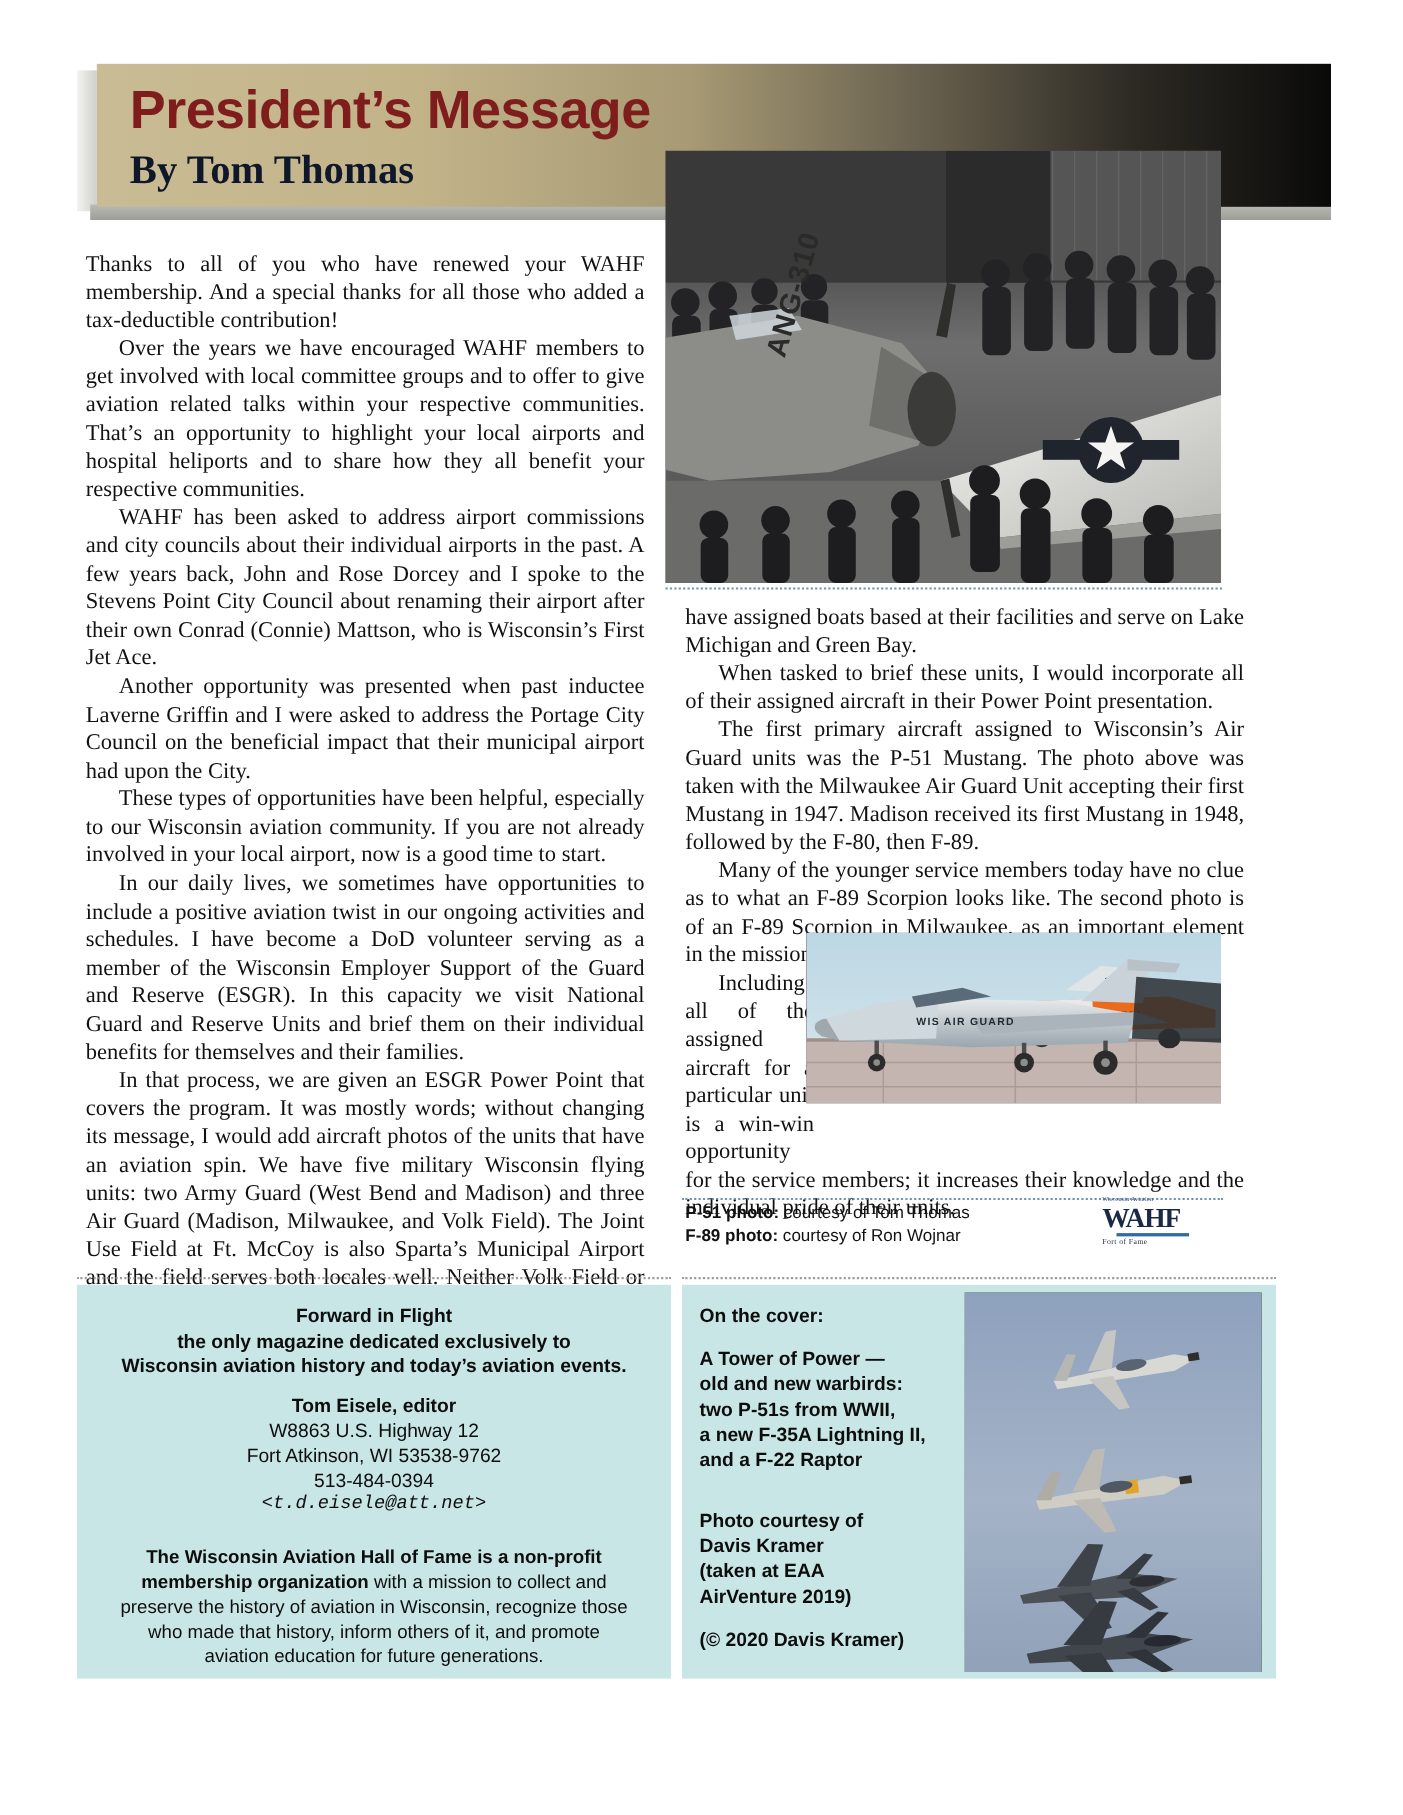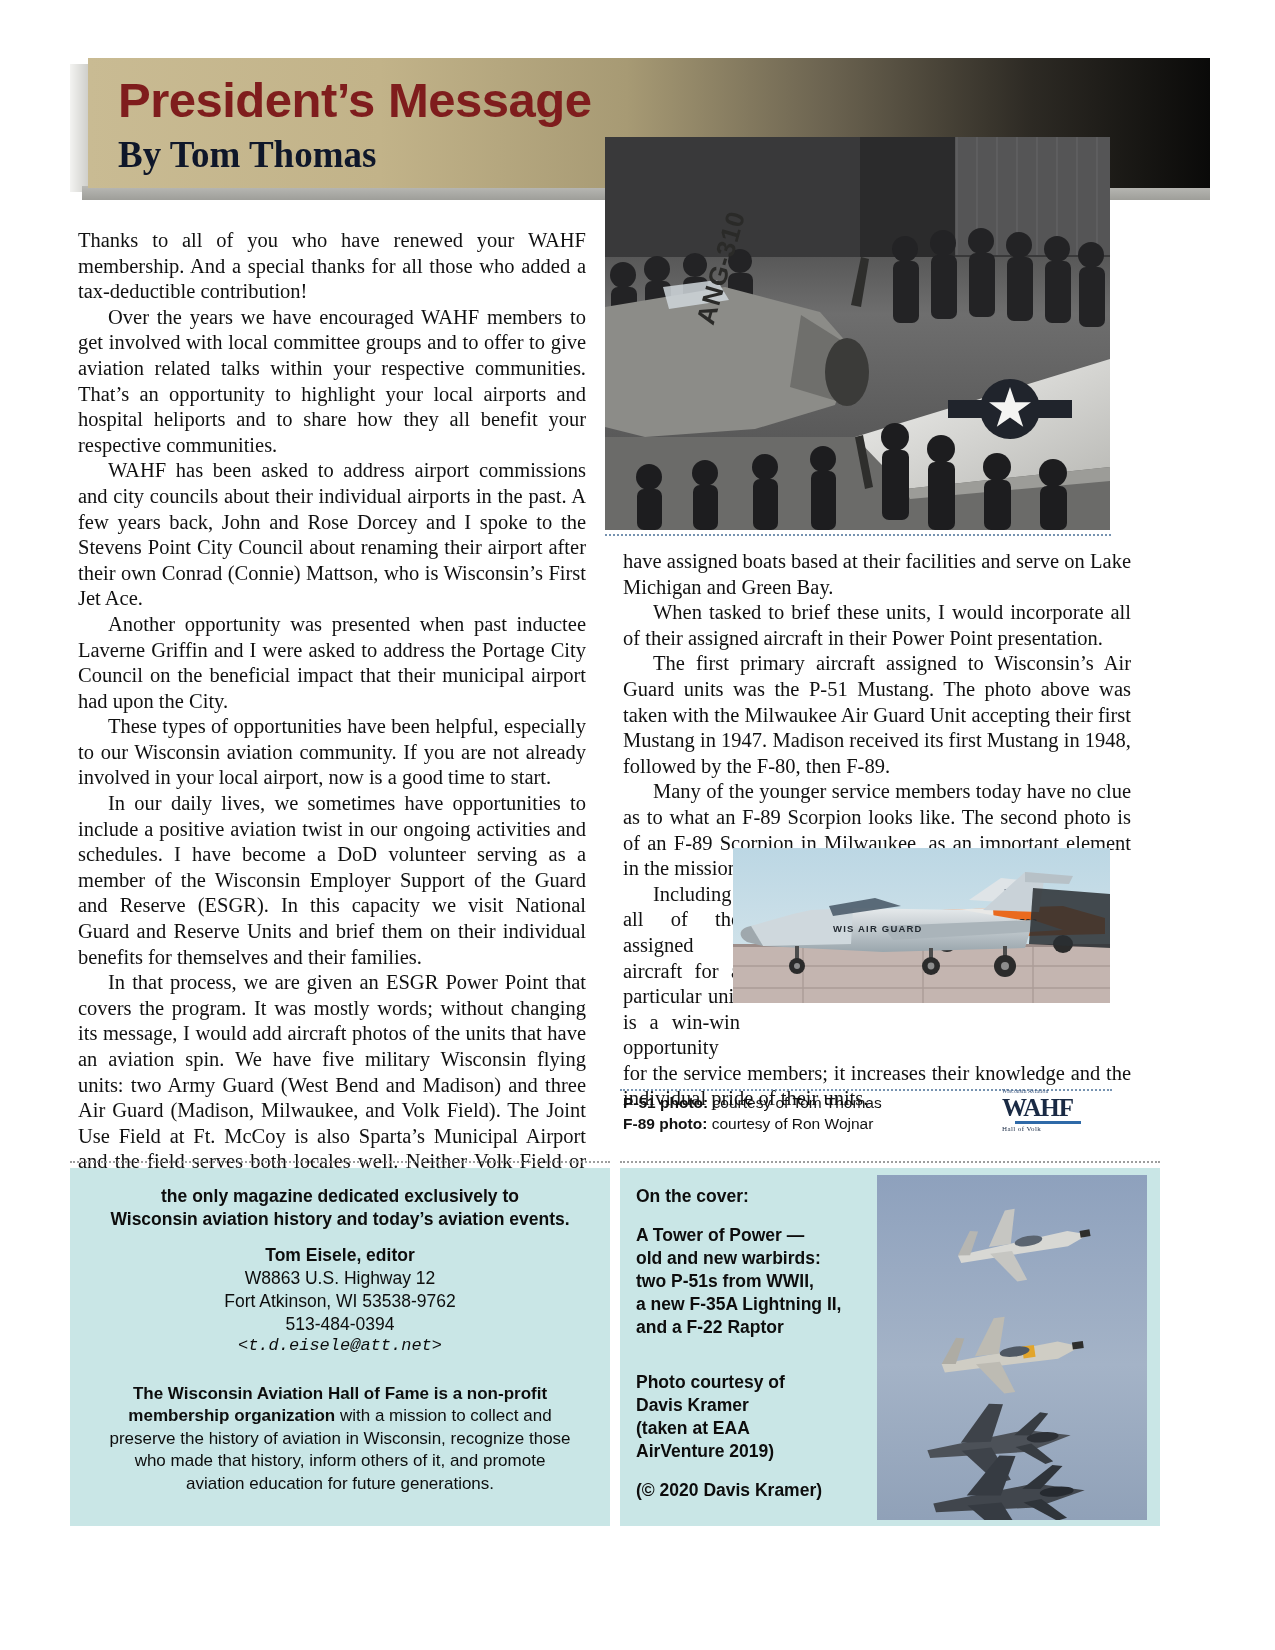--- a/index.html
+++ b/index.html
@@ -284,28 +284,29 @@
     <div>
       <b>F-89 photo:</b>
       <span> courtesy of Ron Wojnar</span>
     </div>
   </div>
 
   <div class="wahf-logo">
     <div class="wahf-top">Wisconsin Aviation</div>
     <div class="wahf-main">WAHF</div>
     <div class="wahf-bar"></div>
-    <div class="wahf-sub">Hall of Volk</div>
+    <div class="wahf-sub">Fort of Fame</div>
   </div>
 
   <div class="dotrule rule-bottom-left"></div>
   <div class="dotrule rule-bottom-right"></div>
 
   <div class="infobox box-ff">
     <div class="inner">
+      <div class="ff-line">Forward in Flight</div>
       <div class="ff-line">the only magazine dedicated exclusively to</div>
       <div class="ff-line">Wisconsin aviation history and today’s aviation events.</div>
       <div class="ff-gap"></div>
       <div class="ff-line">Tom Eisele, editor</div>
       <div class="ff-plain">W8863 U.S. Highway 12</div>
       <div class="ff-plain">Fort Atkinson, WI 53538-9762</div>
       <div class="ff-plain">513-484-0394</div>
       <div class="ff-italic">&lt;t.d.eisele@att.net&gt;</div>
       <div class="ff-gap"></div>
       <div class="ff-gap"></div>

